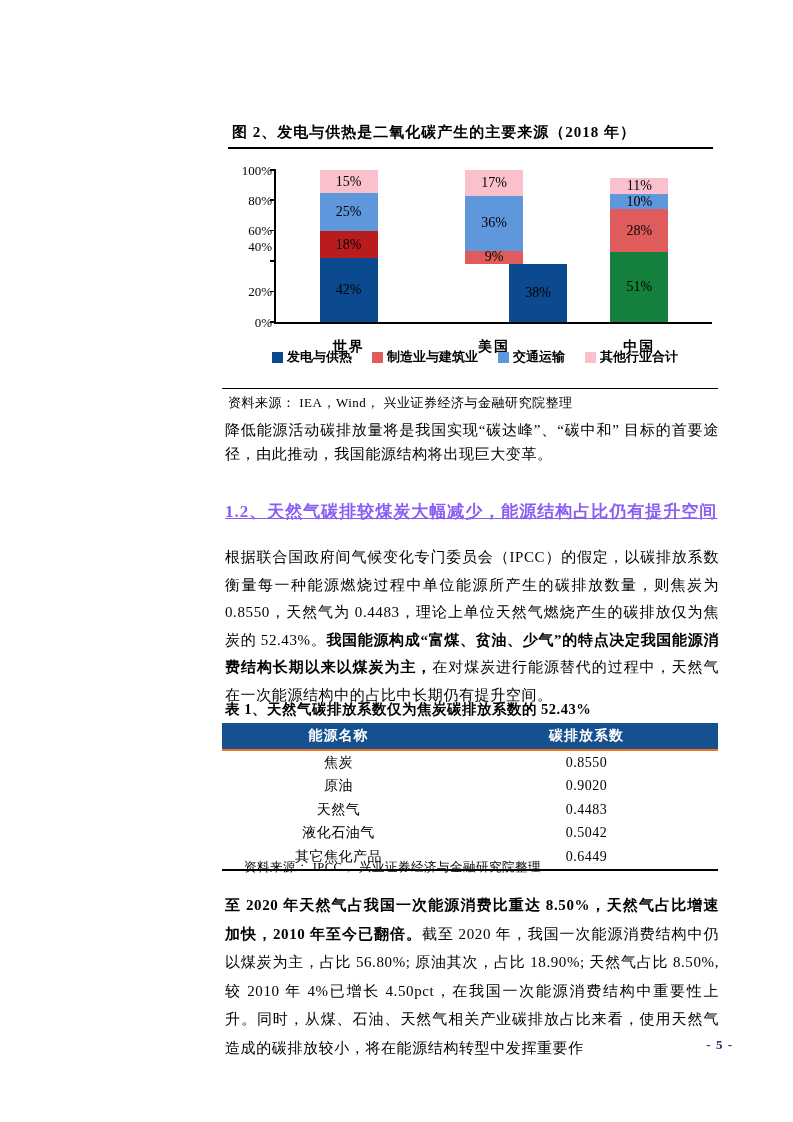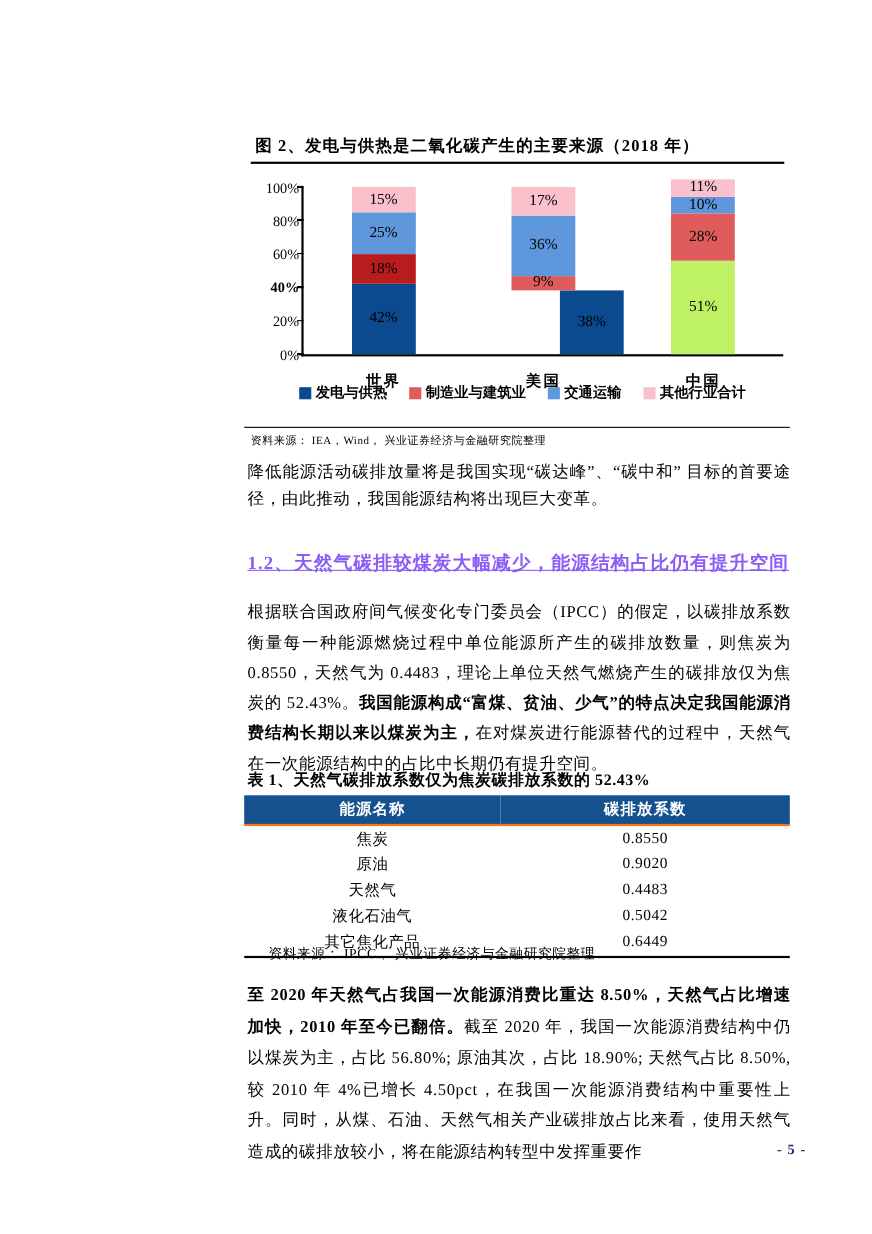--- a/index.html
+++ b/index.html
@@ -45,21 +45,21 @@
     font-size:14px;font-weight:bold;letter-spacing:2px;
   }
   .legend{
     position:absolute;left:0;right:0;top:188px;
     display:flex;justify-content:center;gap:20px;
     font-size:13px;font-weight:bold;
   }
   .legend-item{display:flex;align-items:center;gap:4px;white-space:nowrap;}
   .legend-swatch{width:11px;height:11px;display:inline-block;}
   .fig-src-rule{position:absolute;left:222px;top:388px;width:496px;height:1px;background:#000;}
-  .fig-src{position:absolute;left:228px;top:394px;font-size:10px;letter-spacing:0.5px;}
+  .fig-src{position:absolute;left:228px;top:394px;font-size:13px;letter-spacing:0.5px;}
   
   .para{
     position:absolute;left:225px;width:494px;
     font-size:15px;line-height:24px;
     text-align:justify;text-justify:inter-character;
     letter-spacing:0.6px;
   }
   .p1{top:418px;}
   .p2{top:544px;line-height:27.5px;}
   .p3{top:891px;line-height:28.5px;}
@@ -101,21 +101,21 @@
 
   <div class="fig-title">图 2、发电与供热是二氧化碳产生的主要来源（2018 年）</div>
   <div class="fig-title-rule"></div>
 
   <div class="chart">
     <div class="plot" id="plot">
         <div class="ylab" style="top: 145.5px;">0%</div>
         <div class="ytick" style="top: 151px;"></div>
         <div class="ylab" style="top: 115.1px;">20%</div>
         <div class="ytick" style="top: 120.6px;"></div>
-        <div class="ylab" style="top: 84px; font-weight: bold;">40%</div>
+        <div class="ylab" style="top: 70px;">40%</div>
         <div class="ytick" style="top: 90.2px;"></div>
         <div class="ylab" style="top: 54.3px;">60%</div>
         <div class="ytick" style="top: 59.8px;"></div>
         <div class="ylab" style="top: 23.9px;">80%</div>
         <div class="ytick" style="top: 29.4px;"></div>
         <div class="ylab" style="top: -6.5px;">100%</div>
         <div class="ytick" style="top: -1px;"></div>
         <div class="slot">
           <div class="bar">
             <div class="seg" style="height: 63.84px; background: rgb(11, 74, 143);">
@@ -145,21 +145,21 @@
               <div class="seg-label">36%</div>
             </div>
             <div class="seg" style="height: 25.84px; background: rgb(250, 192, 204);">
               <div class="seg-label">17%</div>
             </div>
           </div>
           <div class="cat">美国</div>
         </div>
         <div class="slot">
           <div class="bar">
-            <div class="seg" style="height: 85px; background: #bef264;">
+            <div class="seg" style="height: 70px; background: #15803d;">
               <div class="seg-label">51%</div>
             </div>
             <div class="seg" style="height: 42.56px; background: rgb(224, 92, 92);">
               <div class="seg-label">28%</div>
             </div>
             <div class="seg" style="height: 15.2px; background: rgb(95, 151, 220);">
               <div class="seg-label">10%</div>
             </div>
             <div class="seg" style="height: 16.72px; background: rgb(250, 192, 204);">
               <div class="seg-label">11%</div>

